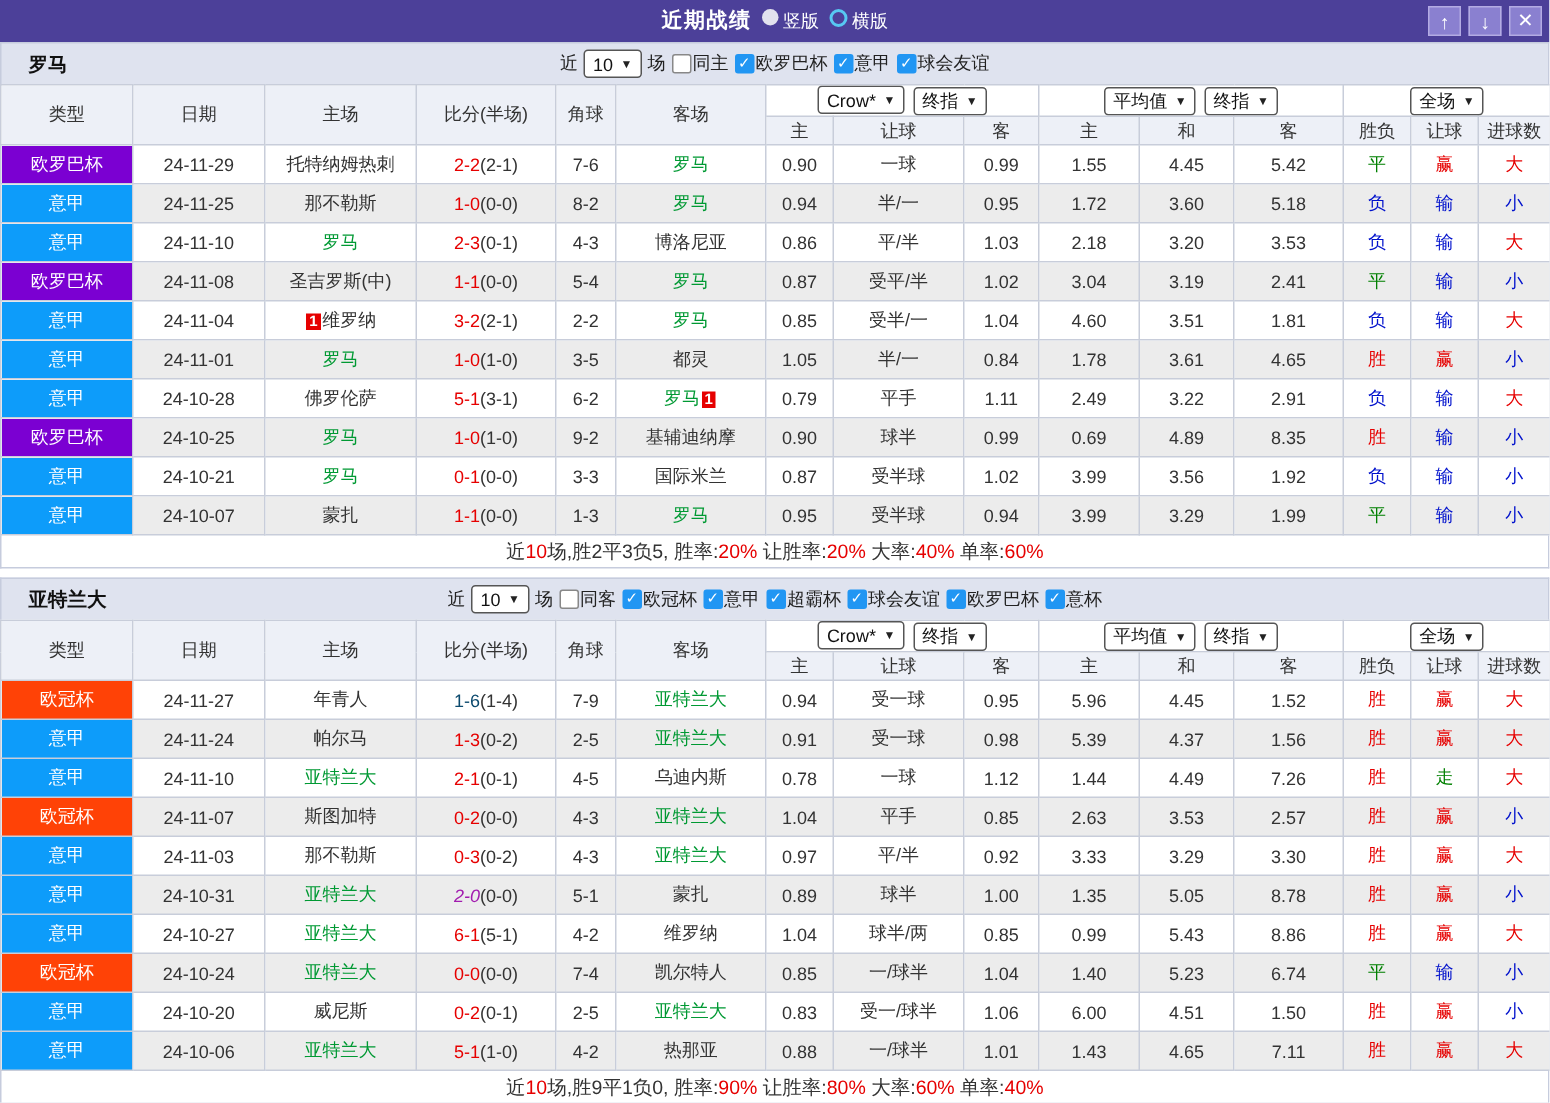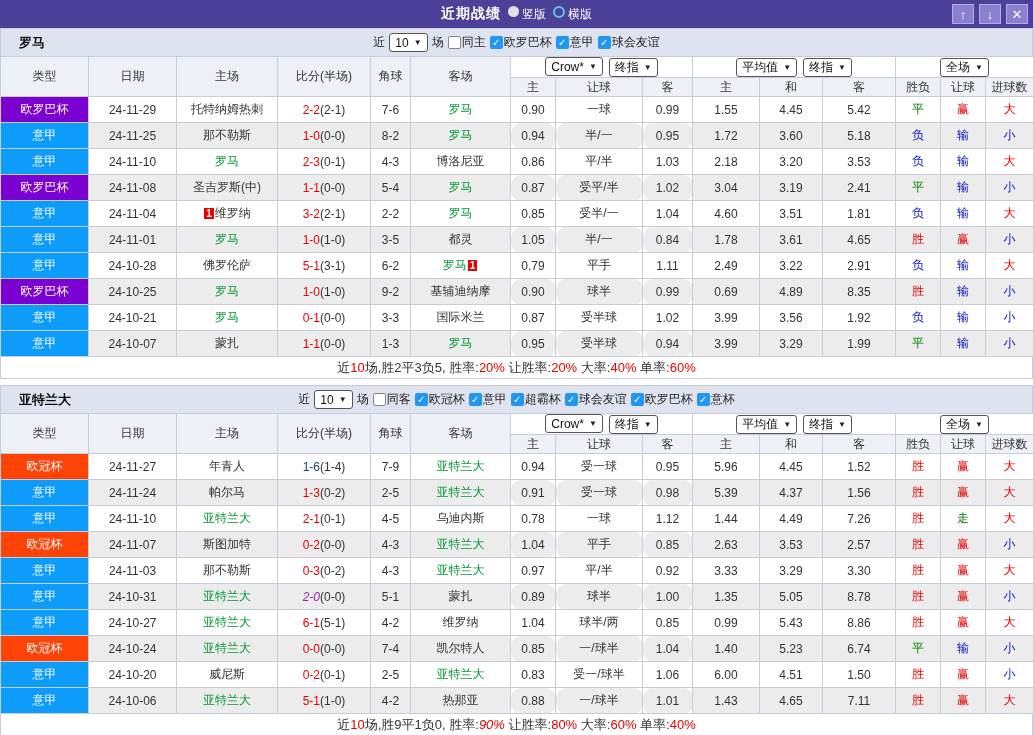--- a/index.html
+++ b/index.html
@@ -33,21 +33,21 @@
   .checkbox.off { background:#fff; border:1px solid #888; }
 
   
   table { border-collapse:collapse; table-layout:fixed; width:1033px; font-size:12px; }
   th, td { border:1px solid #c8cdda; text-align:center; padding:0; overflow:hidden; white-space:nowrap; }
   thead th { background:#edf0f7; font-weight:normal; color:#333; height:19px; }
   thead tr.dd-row th.group-cell { background:#fff; height:21px; }
   tbody td { height:26px; color:#333; }
   tr.odd td { background:#fff; }
   tr.even td { background:#ececec; }
-  td.crow-col { background:#fdf9f2;border-radius:10px; }
+  td.crow-col { background:#fdf9f2; }
   td.avg-col { background:#e6eef8; }
   td.league { color:#fff; }
   .ht { color:#333; }
   .card { background:#e60000; color:#fff; font-size:10px; font-weight:bold; padding:0 2px; margin:0 1px; }
 
   
   .summary { height:22px; border:1px solid #c6ccdd; border-top:none; display:flex; align-items:center;
              justify-content:center; font-size:13px; color:#333; white-space:pre; }
   .gap { height:6px; }
 </style>
@@ -599,16 +599,16 @@
               <td class="crow-col">1.01</td>
               <td class="avg-col">1.43</td>
               <td class="avg-col">4.65</td>
               <td class="avg-col">7.11</td>
               <td style="color: rgb(230, 0, 0);">胜</td>
               <td style="color: rgb(230, 0, 0);">赢</td>
               <td style="color: rgb(230, 0, 0);">大</td>
             </tr>
           </tbody>
         </table>
-        <div class="summary"><span>近</span><span style="color: rgb(230, 0, 0);">10</span><span>场,胜9平1负0, 胜率:</span><span style="color: rgb(230, 0, 0); font-style: italic;">90%</span><span> 让胜率:</span><span style="color: rgb(230, 0, 0);">80%</span><span> 大率:</span><span style="color: rgb(230, 0, 0);">60%</span><span> 单率:</span><span style="color: rgb(230, 0, 0);">40%</span></div>
+        <div class="summary"><span>近</span><span style="color: rgb(230, 0, 0);">10</span><span>场,胜9平1负0, 胜率:</span><span style="color: rgb(230, 0, 0);">90%</span><span> 让胜率:</span><span style="color: rgb(230, 0, 0);">80%</span><span> 大率:</span><span style="color: rgb(230, 0, 0);">60%</span><span> 单率:</span><span style="color: rgb(230, 0, 0);">40%</span></div>
       </div>
     </div>
 </div>
 
 </body></html>

